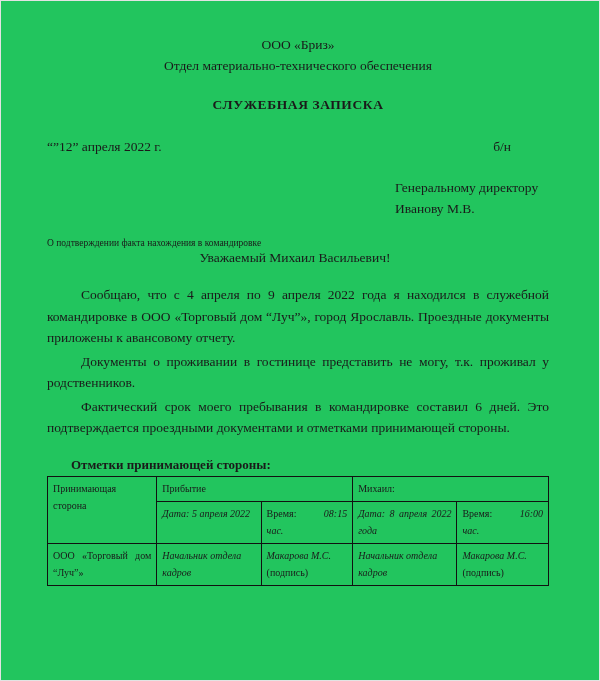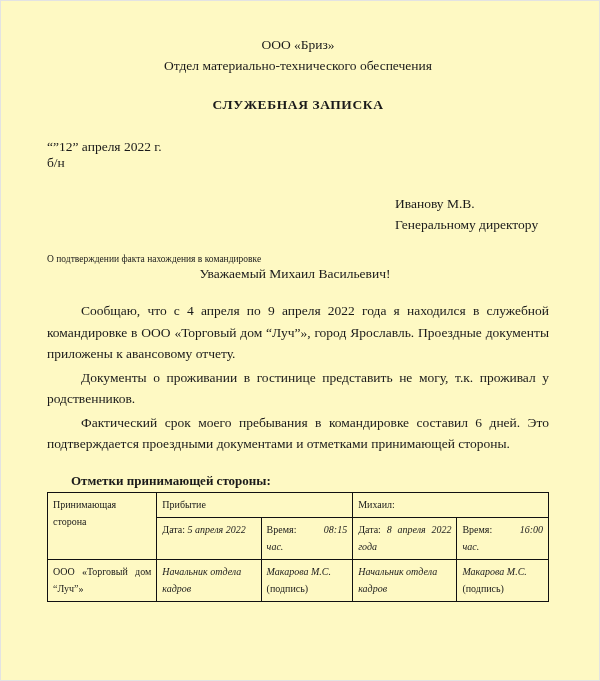--- a/index.html
+++ b/index.html
@@ -12,21 +12,21 @@
     height: 681px;
     font-family: "Liberation Serif", "DejaVu Serif", serif;
     color: #1a1a1a;
     overflow: hidden;
   }
   .page {
     position: relative;
     box-sizing: border-box;
     width: 600px;
     height: 681px;
-    background: #fef9c3;
+    background: #22c55e;
     border: 1px solid #e3e3e3;
     padding: 28px 50px 20px 46px;
   }
 
   
   .org-block {
     text-align: center;
     margin-top: 6px;
   }
   .org-name {
@@ -45,21 +45,20 @@
     margin-top: 20px;
   }
 
   
   .date-row {
     display: flex;
     justify-content: space-between;
     align-items: baseline;
     margin-top: 26px;
     font-size: 13.5px;
-    flex-direction: column;
   }
   .date-row .ref {
     margin-right: 38px;
   }
 
   
   .addressee {
     margin-top: 22px;
     margin-left: 348px;
     font-size: 13.5px;
@@ -112,21 +111,21 @@
     vertical-align: top;
     padding: 3px 5px 4px 5px;
     font-size: 10px;
     line-height: 17px;
   }
   .col-org   { width: 21.5%; }
   .col-date  { width: 20.5%; }
   .col-time  { width: 18%; }
 
   td.justified { text-align: justify; }
-  td.justified > span { display: inline; }
+  td.justified > span { display: inline; font-style: italic; }
   .ital { font-style: italic; }
   .timecell { text-align: justify; }
   .timecell .lbl { float: left; }
   .timecell .val { float: right; font-style: italic; }
   .timecell .clr { clear: both; }
 
   
   .signature {
     display: flex;
     align-items: baseline;
@@ -148,22 +147,22 @@
   </div>
 
   <div class="doc-title">СЛУЖЕБНАЯ ЗАПИСКА</div>
 
   <div class="date-row">
     <div class="date">“”12” апреля 2022 г.</div>
     <div class="ref">б/н</div>
   </div>
 
   <div class="addressee">
+    <div>Генеральному директору</div>
     <div>Иванову М.В.</div>
-    <div>Генеральному директору</div>
   </div>
 
   <div class="subject">О подтверждении факта нахождения в командировке</div>
 
   <div class="salutation">Уважаемый Михаил Васильевич!</div>
 
   <div class="body-text">
     <p>Сообщаю, что с 4 апреля по 9 апреля 2022 года я находился в служебной командировке в ООО «Торговый дом “Луч”», город Ярославль. Проездные документы приложены к авансовому отчету.</p>
     <p>Документы о проживании в гостинице представить не могу, т.к. проживал у родственников.</p>
     <p>Фактический срок моего пребывания в командировке составил 6 дней. Это подтверждается проездными документами и отметками принимающей стороны.</p>

